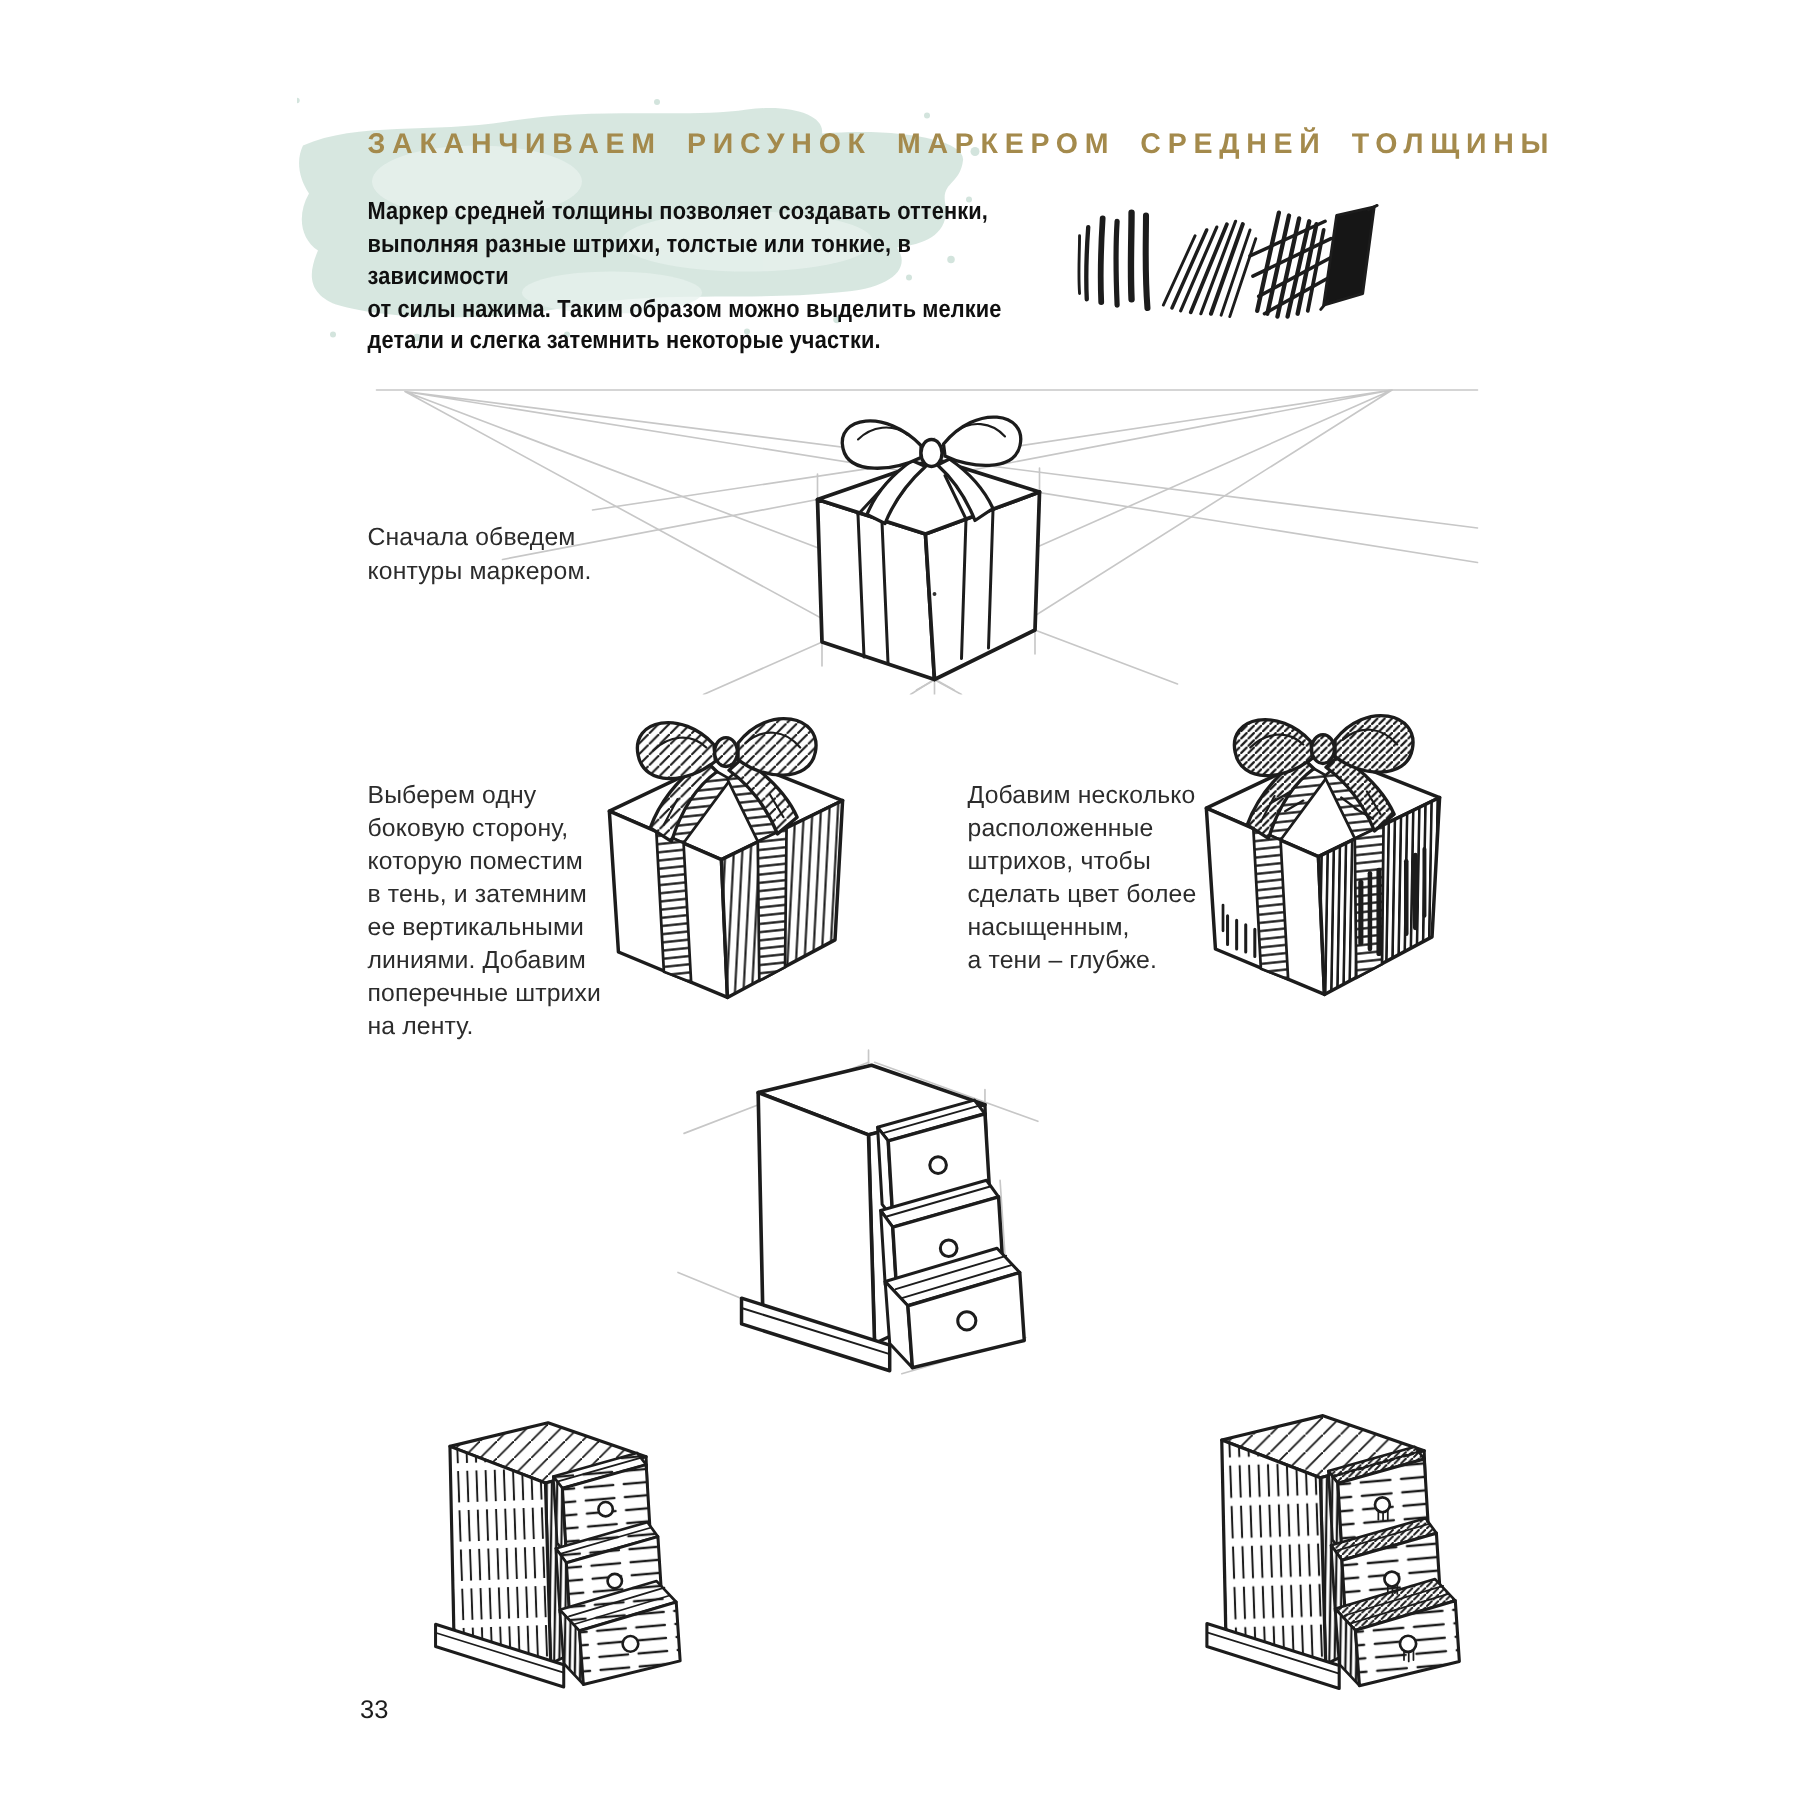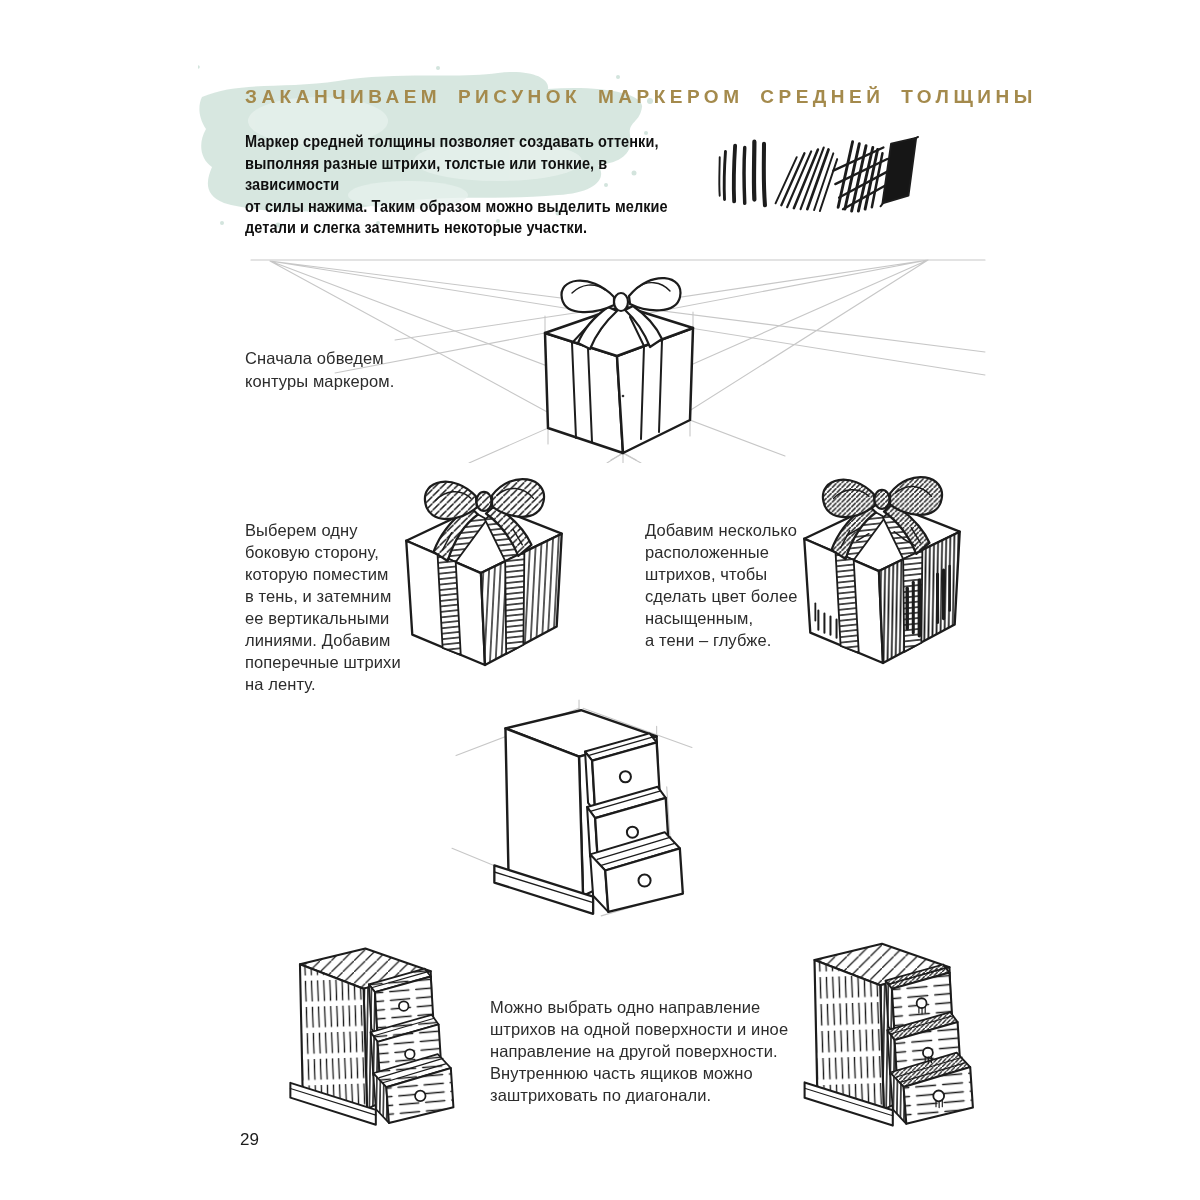--- a/index.html
+++ b/index.html
@@ -242,29 +242,24 @@
       <path d="M150,216 L232,192"></path>
     </g>
     <use href="#cab"></use>
   </svg>
 
 
   <svg class="abs" style="left:252px;top:938px;--panel:url(#pVg);--top:url(#pDs);--side:url(#pVd);--front:url(#pHs);--dtop:url(#pHs);--inner:url(#pVd)" width="218" height="192" viewBox="0 0 250 220">
     <use href="#cab"></use>
   </svg>
 
-  <div class="abs cap tight" style="left:490px;top:996px">Можно выбрать одно направление
-штрихов на одной поверхности и иное
-направление на другой поверхности.
-Внутреннюю часть ящиков можно
-заштриховать по диагонали.</div>
 
   <svg class="abs" style="left:765px;top:933px;--panel:url(#pVg);--top:url(#pDs);--side:url(#pVd);--front:url(#pHs);--dtop:url(#pDd);--inner:url(#pVd)" width="225" height="198" viewBox="0 0 250 220">
     <use href="#cab"></use>
     <g stroke="#1c1c1c" fill="none" stroke-linecap="round">
       <path d="M171,82 v7 M174.5,83 v7 M178,82 v7 M178,137 v7 M181.5,138 v7 M185,137 v7 M190,186 v7 M193.5,187 v7 M197,186 v7" stroke-width="1.3"></path>
       <path d="M137,57 L200,39" stroke-dasharray="2 3" stroke-width="2.2"></path>
     </g>
   </svg>
 
-  <div class="abs pagenum" style="left:240px;top:1130px">29</div>
+  <div class="abs pagenum" style="left:240px;top:1130px">33</div>
 
 </div>
 
 </body></html>

